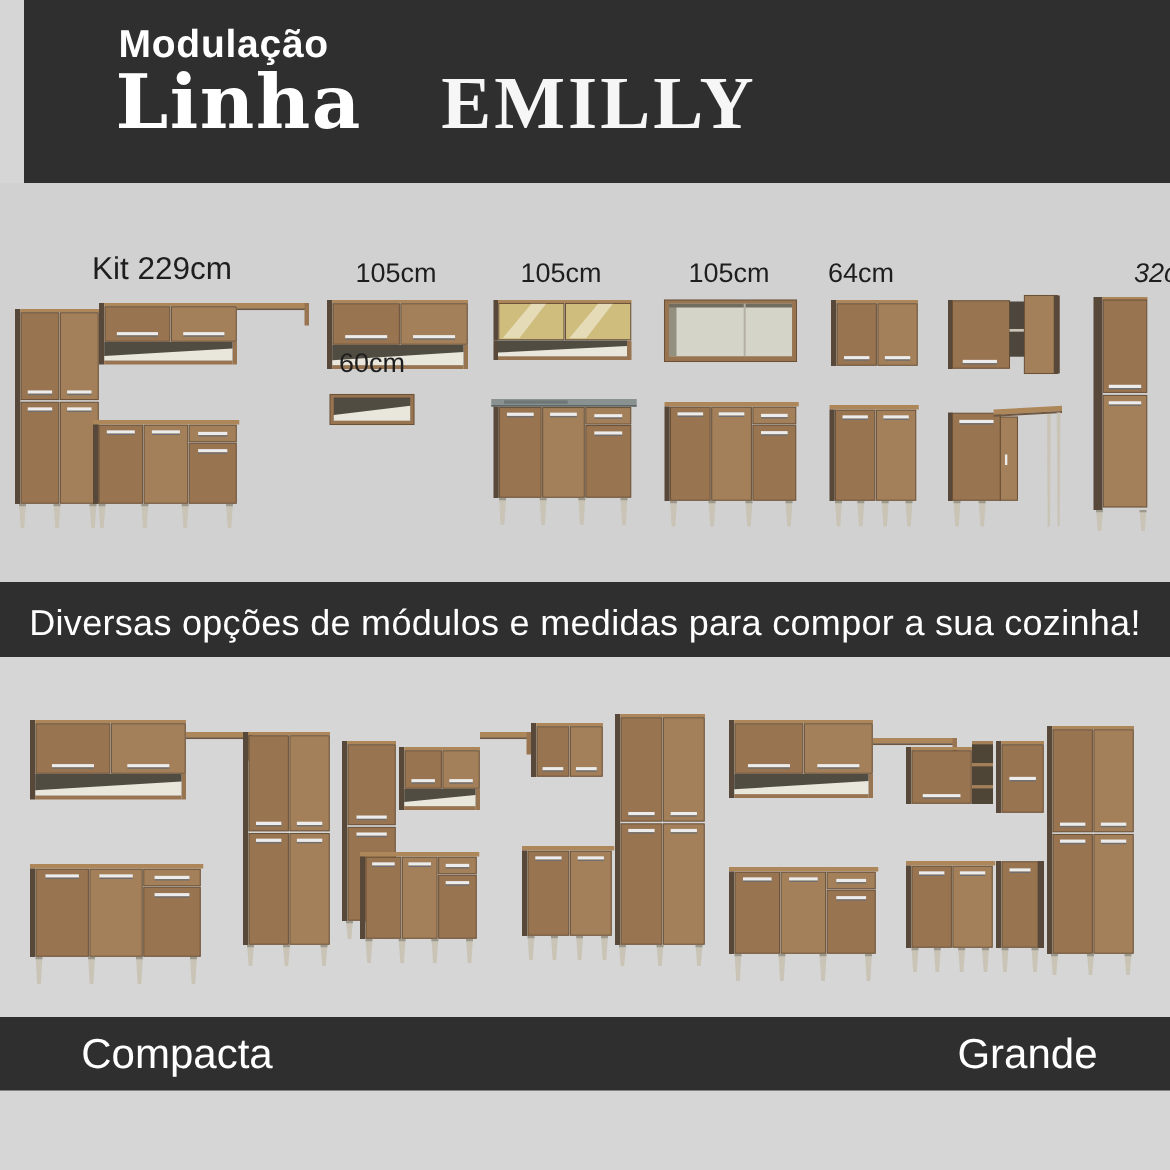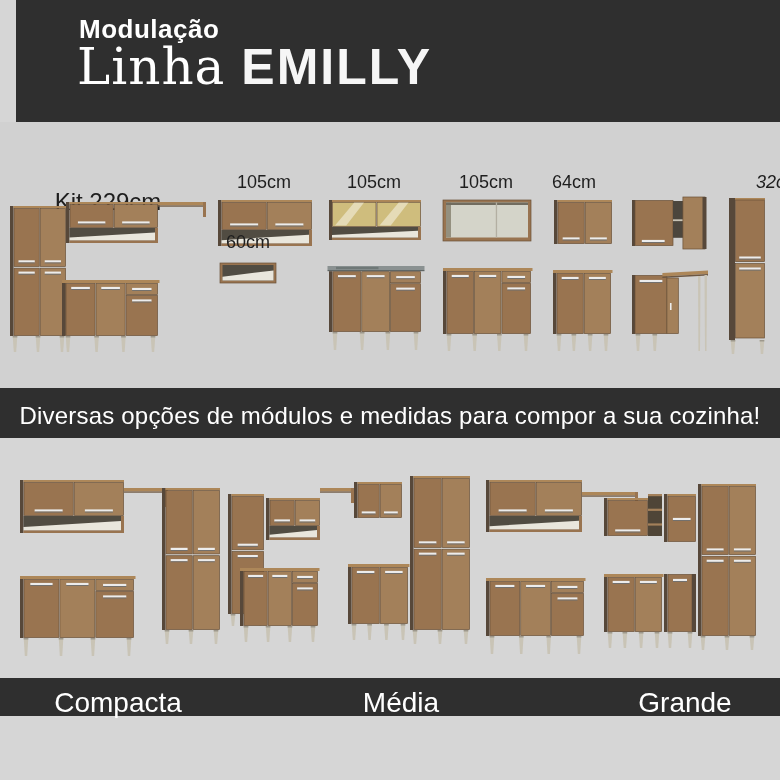--- a/index.html
+++ b/index.html
@@ -6,40 +6,40 @@
   .page{position:relative;width:780px;height:780px;overflow:hidden;
         background:var(--kitchens-bg,#d6d6d6);
         font-family:"Liberation Sans",sans-serif;}
   
   .header{position:absolute;left:16px;top:0;width:780px;height:122px;
           background:var(--dark-band,#2f2f2f);color:var(--text-light,#fff);}
   .kicker{position:absolute;left:63px;top:14px;font-size:26px;font-weight:bold;
           letter-spacing:.5px;}
   .title{position:absolute;left:61px;top:40px;font-size:50px;line-height:1.1;
          font-family:"DejaVu Serif",serif;white-space:nowrap;}
-  .title .t-strong{font-weight:normal;letter-spacing:1px;}
-  .title .t-light{font-weight:bold;letter-spacing:2px;opacity:.96;font-family:Liberation Sans, sans-serif;}
+  .title .t-strong{font-weight:bold;letter-spacing:1px;}
+  .title .t-light{font-weight:bold;letter-spacing:2px;opacity:.96;font-family:Liberation Serif, serif;margin-left:37px;}
   
   .modules-band{position:absolute;left:0;top:122px;width:780px;height:266px;
                 background:var(--modules-bg,#d1d1d1);}
   .m-label{position:absolute;text-align:center;font-size:18px;color:var(--text-dark,#1e1e1e);
            font-weight:500;white-space:nowrap;}
-  .m-label.big{font-size:24px;margin-top:20px;}
+  .m-label.big{font-size:21px;}
   .m-label.twoline{line-height:20px;}
   .art{position:absolute;display:block;}
   
   .banner{position:absolute;left:0;top:388px;width:780px;height:56px;
           background:var(--dark-band,#2f2f2f);color:var(--text-light,#fff);
           display:flex;align-items:center;justify-content:center;
           font-size:24px;letter-spacing:.2px;white-space:nowrap;}
   
   .kitchens-band{position:absolute;left:0;top:438px;width:780px;height:259px;
                  background:var(--kitchens-bg,#d6d6d6);}
   
-  .footer{position:absolute;left:0;top:678px;width:780px;height:38px;
+  .footer{position:absolute;left:0;top:678px;width:780px;height:49px;
           background:var(--dark-band,#2f2f2f);}
   .f-label{position:absolute;top:0;width:200px;height:49px;line-height:49px;
            text-align:center;color:var(--text-light,#fff);font-size:28px;}
   .f-compacta{left:18px;}
   .f-media{left:301px;}
   .f-grande{left:585px;}
   .bottom-strip{position:absolute;left:0;top:746px;width:780px;height:34px;
                 background:var(--kitchens-bg,#d6d6d6);}
 </style>
 </head>
@@ -548,18 +548,17 @@
         <rect x="214" y="104" width="4" height="58" fill="#57483a"></rect>
         <path d="M189.7 162 L194.3 162 L193.2 178 L190.8 178 Z" fill="#c9c4b6"></path>
         <rect x="189.7" y="162" width="4.6" height="1.5" fill="#9d988c"></rect>
         <path d="M209.7 162 L214.3 162 L213.2 178 L210.8 178 Z" fill="#c9c4b6"></path>
         <rect x="209.7" y="162" width="4.6" height="1.5" fill="#9d988c"></rect>
       </svg>
   </div>
 
   <div class="footer">
     <div class="f-label f-compacta">Compacta</div>
-    <div class="f-label f-media">Média</div>
     <div class="f-label f-grande">Grande</div>
   </div>
   <div class="bottom-strip"></div>
 
 </div>
 
 </body></html>

